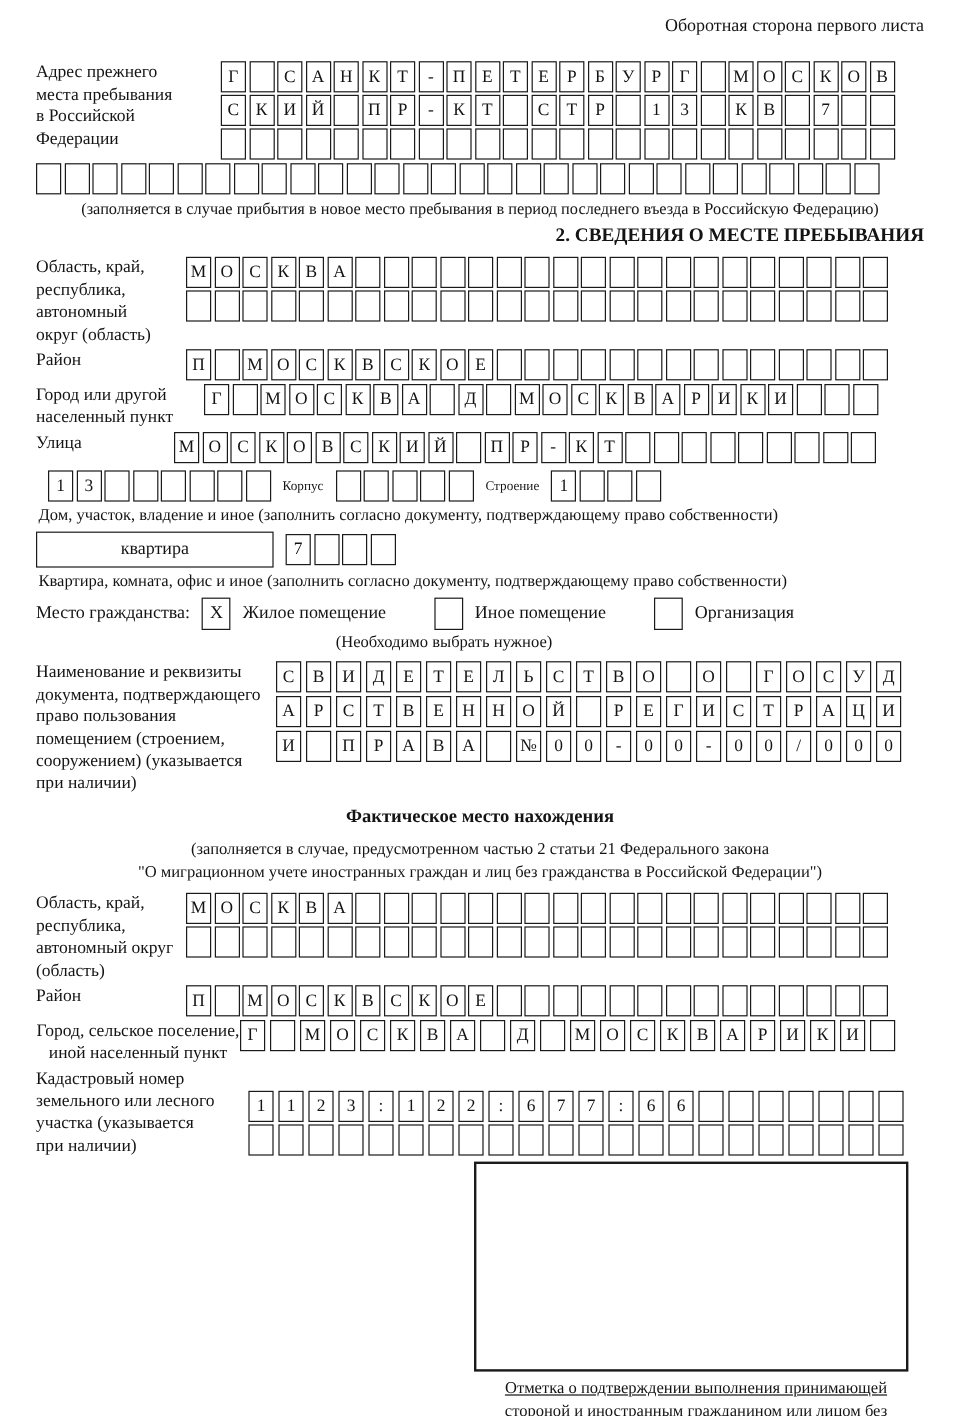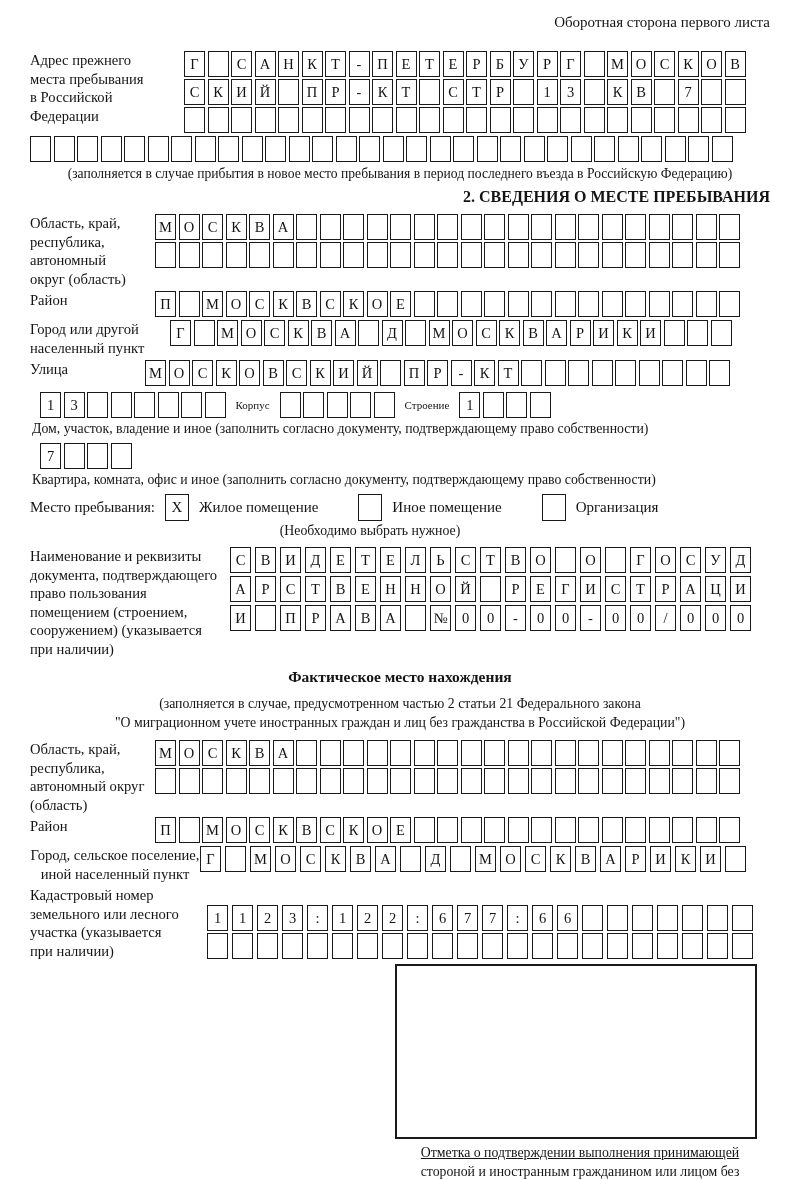--- a/index.html
+++ b/index.html
@@ -376,31 +376,32 @@
     <div class="box-row">
         <span class="cell">1</span>
         <span class="cell"></span>
         <span class="cell"></span>
         <span class="cell"></span>
       </div>
   </div>
   <div class="caption-left">Дом, участок, владение и иное (заполнить согласно документу, подтверждающему право собственности)</div>
 
   <div class="apt-line">
+    <div class="named-box" style="width:198px;">квартира</div>
     <div class="box-row" style="margin-left:10px;">
         <span class="cell">7</span>
         <span class="cell"></span>
         <span class="cell"></span>
         <span class="cell"></span>
       </div>
   </div>
   <div class="caption-left">Квартира, комната, офис и иное (заполнить согласно документу, подтверждающему право собственности)</div>
 
   <div class="stay-line">
-    <span>Место пребывания:</span>
+    <span>Место гражданства:</span>
     <span class="cb">X</span>
     <span>Жилое помещение</span>
     <span class="cb" style="margin-left:40px;"></span>
     <span>Иное помещение</span>
     <span class="cb" style="margin-left:40px;"></span>
     <span>Организация</span>
   </div>
   <div class="stay-note">(Необходимо выбрать нужное)</div>
 
   <div class="field">

